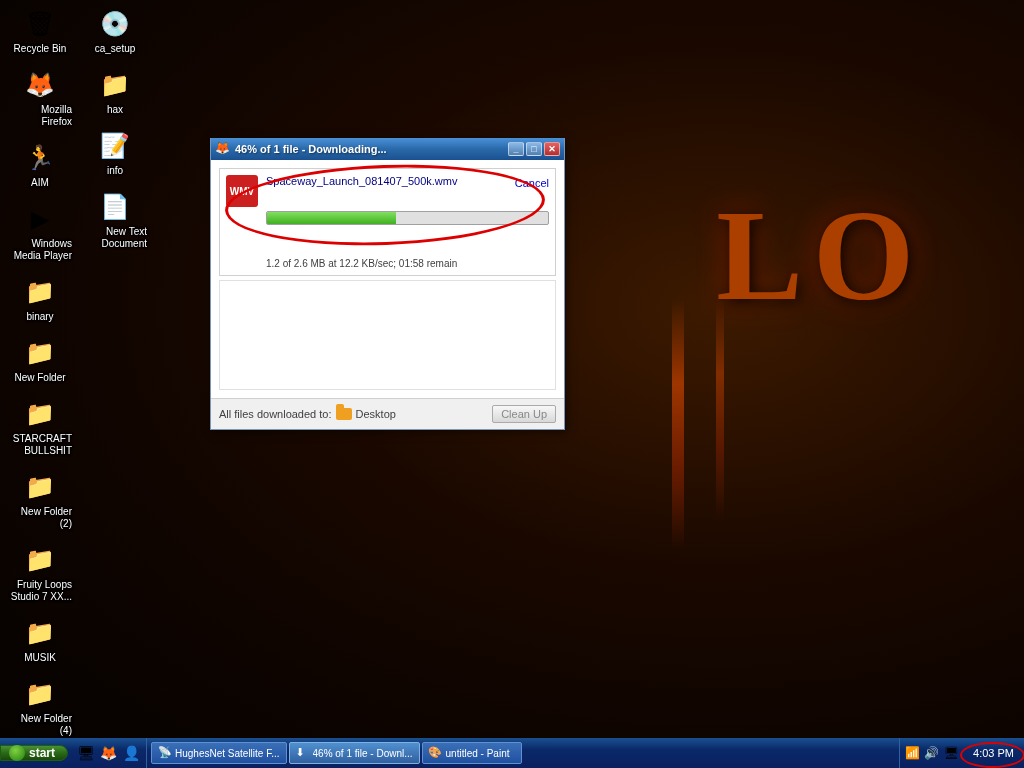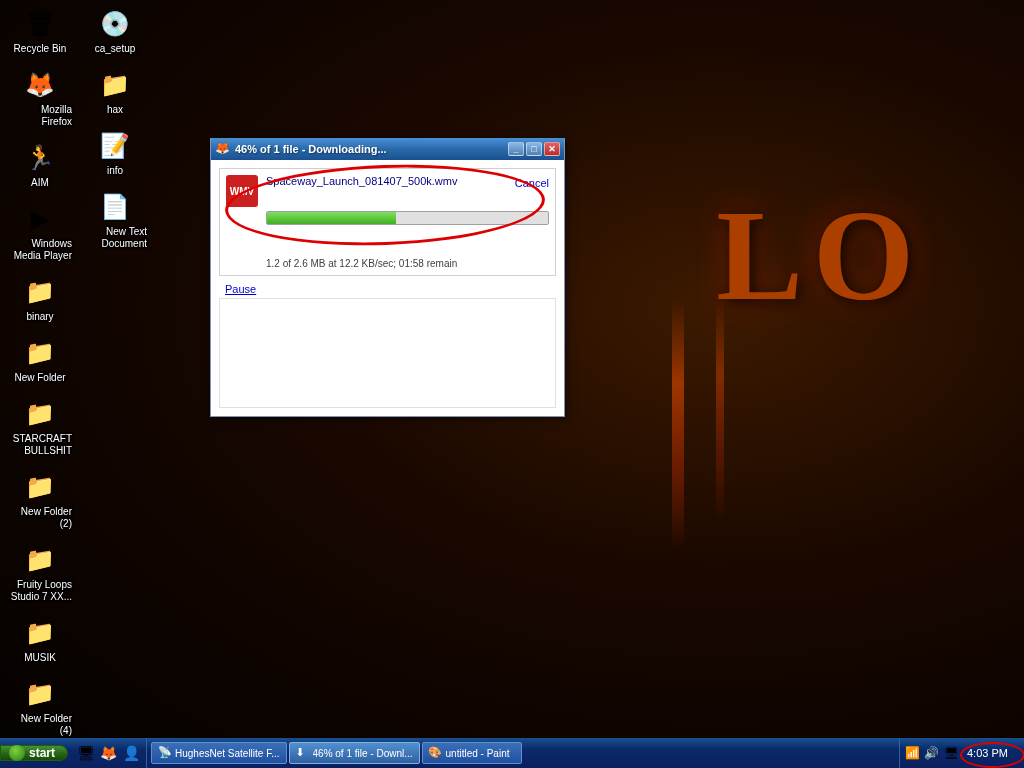--- a/index.html
+++ b/index.html
@@ -411,21 +411,21 @@
     }
 
     .systray-icon {
       font-size: 12px;
       cursor: pointer;
     }
 
     .clock {
       color: white;
       font-size: 11px;
-      text-align: left;
+      text-align: right;
       min-width: 55px;
     }
 
     
     .clock-circle {
       position: relative;
       padding: 2px 4px;
     }
     .clock-circle::after {
       content: '';
@@ -536,25 +536,30 @@
           <div style="display:flex; align-items:center; justify-content:space-between; margin-bottom:20px;">
             <div class="download-filename">Spaceway_Launch_081407_500k.wmv</div>
             <a class="download-cancel">Cancel</a>
           </div>
           <div class="progress-bar-container">
             <div class="progress-bar-fill" style="width:46%"></div>
           </div>
           <div class="download-stats">1.2 of 2.6 MB at 12.2 KB/sec; 01:58 remain</div>
         </div>
       </div>
-      <div class="dialog-actions">
-        <a class="pause-link">Pause</a>
+
+      <div style="height: 110px; background: white; border: 1px solid #e0e0e0;"></div>
+    </div>
+    <div class="dialog-footer">
+      <div class="footer-left">
+        <span>All files downloaded to:</span>
+        <span class="folder-icon-small"></span>
+        <span>Desktop</span>
       </div>
-
-      <div style="height: 110px; background: white; border: 1px solid #e0e0e0;"></div>
+      <button class="cleanup-btn">Clean Up</button>
     </div>
   </div>
 
   <div class="red-oval"></div>
 
   <div class="taskbar">
     <div class="start-btn">
       <div class="start-orb"></div>
       <span>start</span>
     </div>

